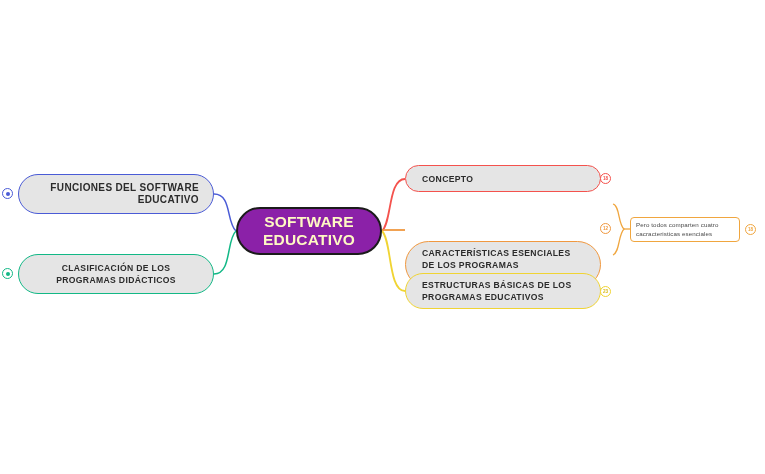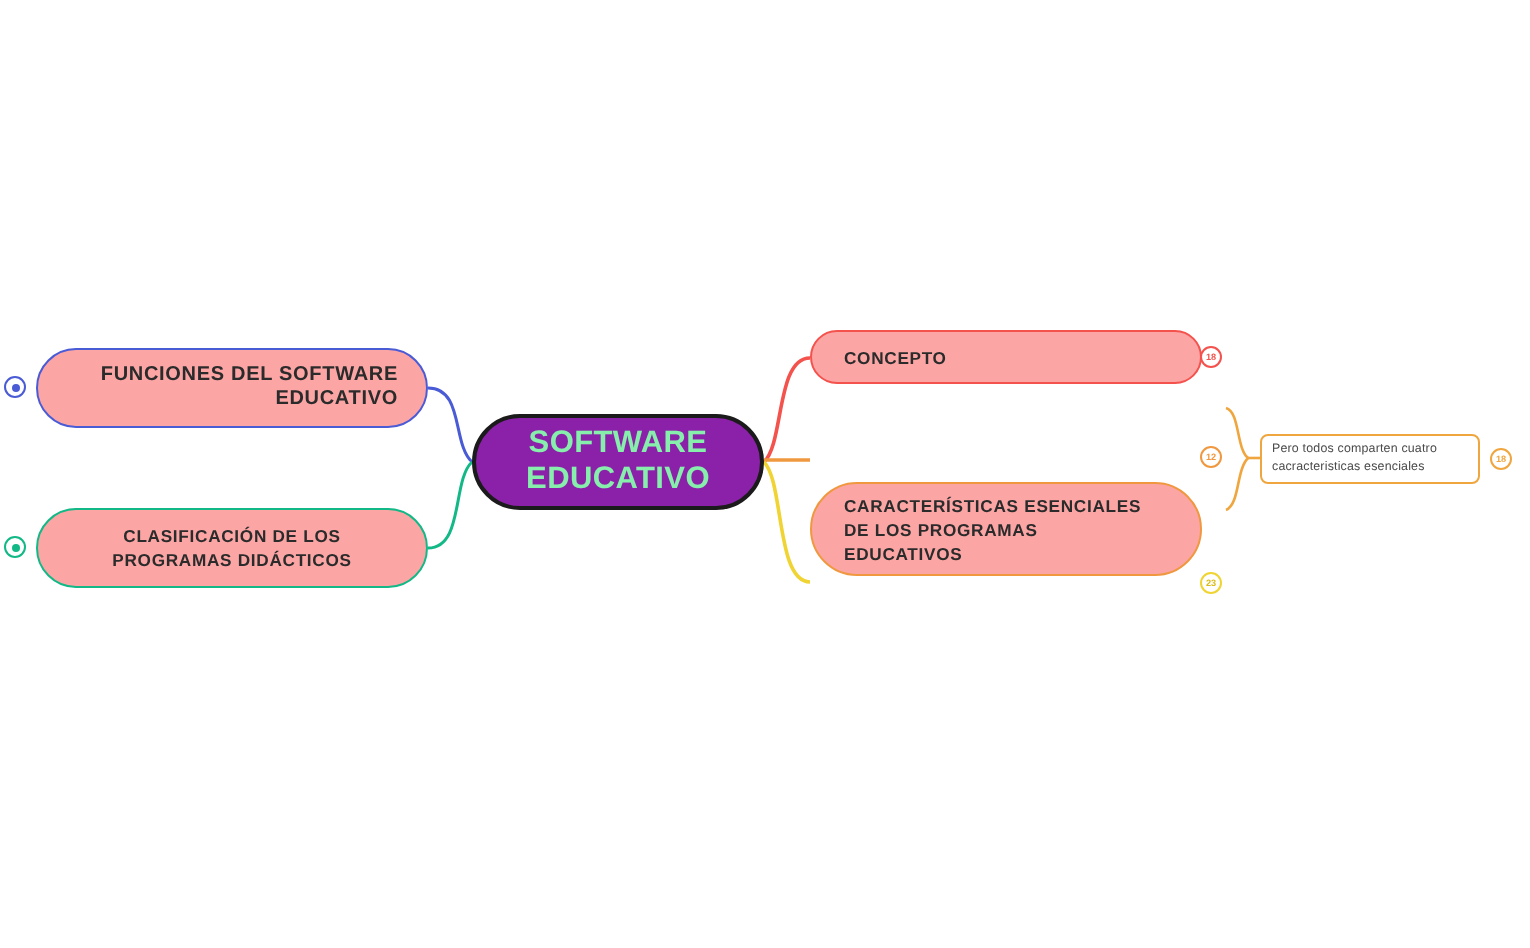--- a/index.html
+++ b/index.html
@@ -28,21 +28,21 @@
     left: 0;
     top: 0;
     width: 765px;
     height: 474px;
     pointer-events: none;
   }
 
   .node {
     position: absolute;
     box-sizing: border-box;
-    background: #fca5a5;
+    background: #e5e5e5;
     display: flex;
     flex-direction: column;
     justify-content: center;
     color: #2b2b2b;
   }
 
   .node-text {
     display: block;
     white-space: pre-line;
     letter-spacing: 0.35px;
@@ -55,21 +55,21 @@
     width: 146px;
     height: 48px;
     background: #8b21a8;
     border: 2px solid #1b1b1b;
     border-radius: 24px;
     align-items: center;
     justify-content: center;
     text-align: center;
   }
   #node-root .node-text {
-    color: #86efac;
+    color: #fef9c3;
     font-size: 15.5px;
     font-weight: bold;
     line-height: 18px;
     letter-spacing: 0.2px;
   }
 
   
   #node-funciones {
     left: 18px;
     top: 174px;
@@ -264,20 +264,24 @@
 
   <div class="node" id="node-caracteristicas">
     <span class="node-text">CARACTERÍSTICAS ESENCIALES
 DE LOS PROGRAMAS
 EDUCATIVOS</span>
   </div>
   <div class="handle" id="handle-caracteristicas">
     <span class="badge-num">12</span>
   </div>
 
+  <div class="node" id="node-estructuras">
+    <span class="node-text">ESTRUCTURAS BÁSICAS DE LOS
+PROGRAMAS EDUCATIVOS</span>
+  </div>
   <div class="handle" id="handle-estructuras">
     <span class="badge-num">23</span>
   </div>
 
   <div class="node" id="node-nota">
     <span class="node-text">Pero todos comparten cuatro
 cacracteristicas esenciales</span>
   </div>
   <div class="handle" id="handle-nota">
     <span class="badge-num">18</span>

